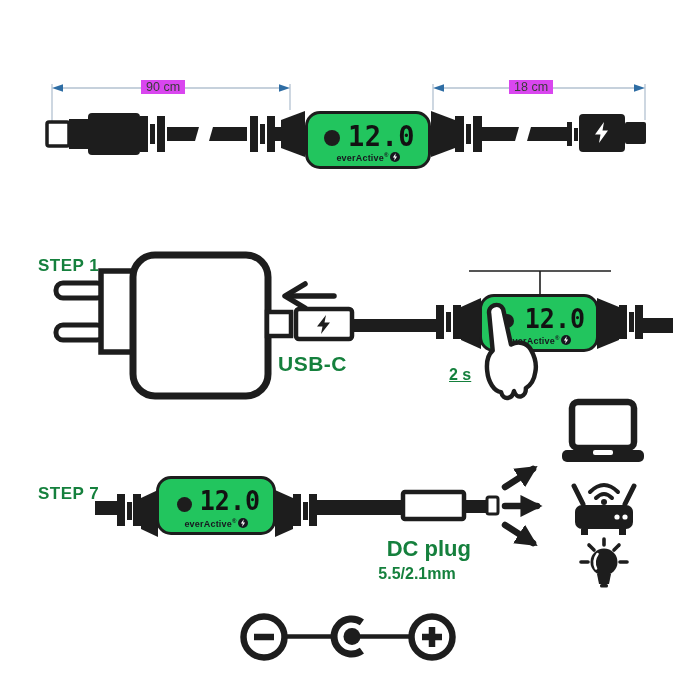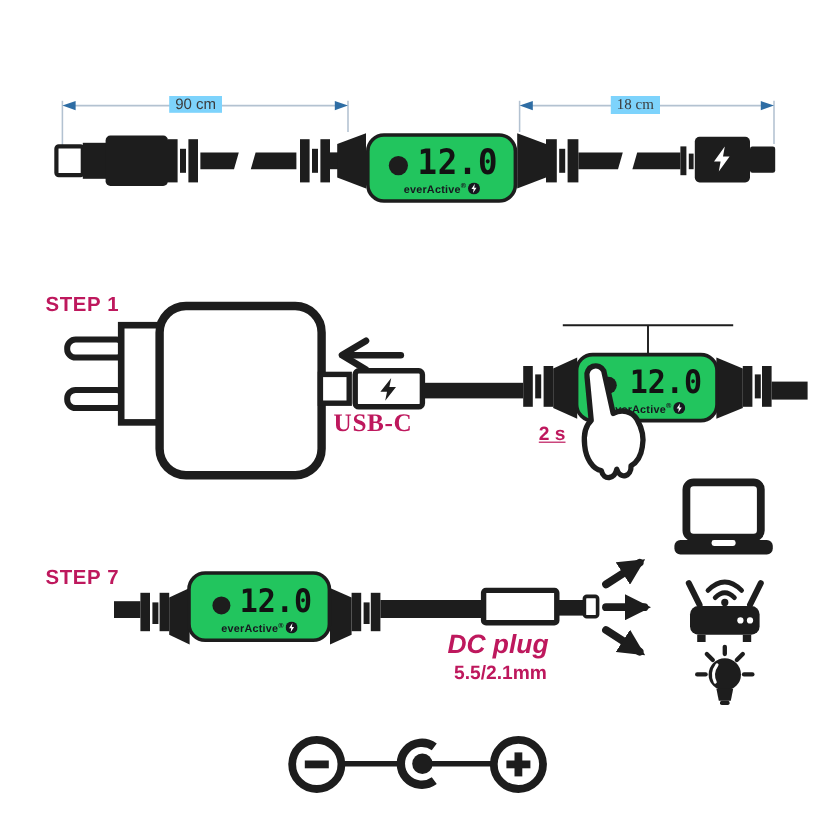--- a/index.html
+++ b/index.html
@@ -18,35 +18,35 @@
   #mod-s2 .dot{left:18px;top:18px;width:15px;height:15px;}
   .lcd{position:absolute;font-family:"DejaVu Sans Mono",monospace;font-weight:bold;color:#121212;
        transform:scaleY(1.08);transform-origin:center top;}
   #mod-top .lcd{right:13px;top:5px;font-size:27px;letter-spacing:.5px;}
   #mod-s1 .lcd{right:11px;top:6px;font-size:25px;}
   #mod-s2 .lcd{right:13px;top:6px;font-size:25px;}
   .logo{position:absolute;left:0;right:0;bottom:3px;text-align:center;font-weight:bold;
         font-size:9px;color:#17171f;letter-spacing:.2px;white-space:nowrap;}
   .logo sup{font-size:6px;}
   .badge{display:inline-block;vertical-align:-1px;margin-left:1px;line-height:0;}
-  .label{position:absolute;font-weight:bold;color:#be185d;z-index:4;white-space:nowrap;}
+  .label{position:absolute;font-weight:bold;color:#15803d;z-index:4;white-space:nowrap;margin-top:12px;}
   .step-title{font-size:17px;letter-spacing:.5px;}
   #step1-title{left:38px;top:244px;}
   #step2-title{left:38px;top:472px;}
-  #usbc-label{left:278px;top:340px;font-size:21px;letter-spacing:.5px;font-family:Liberation Serif, serif;}
-  #dcplug-label{left:359px;top:524px;width:112px;text-align:center;font-size:22px;font-style:italic;}
+  #usbc-label{left:278px;top:340px;font-size:21px;letter-spacing:.5px;}
+  #dcplug-label{left:359px;top:524px;width:112px;text-align:right;font-size:22px;}
   #dcplug-size{left:359px;top:553px;width:116px;text-align:center;font-size:16px;}
   #press-label{left:449px;top:354px;font-size:16px;text-decoration:underline;}
   #voltages{left:466px;top:246px;width:148px;text-align:center;z-index:4;
             font-family:"DejaVu Sans Mono",monospace;font-weight:bold;font-size:17px;
             letter-spacing:-.5px;color:#141414;transform:scaleY(1.05);transform-origin:center top;}
-  .dim-label{position:absolute;background:#7dd3fc;padding:0 5px;font-size:12.5px;color:#3b3b3b;
+  .dim-label{position:absolute;background:#d946ef;padding:0 5px;font-size:12.5px;color:#3b3b3b;
              z-index:4;white-space:nowrap;}
   #dim-left-label{left:141px;top:80px;}
-  #dim-right-label{left:509px;top:80px;font-family:Liberation Serif, serif;}
+  #dim-right-label{left:509px;top:80px;}
 </style>
 </head>
 <body>
 
 <div class="canvas">
 
   <svg class="art" width="700" height="700" viewBox="0 0 700 700">
     <defs>
       <marker id="ah" viewBox="0 0 10 10" refX="7.5" refY="5" markerWidth="3.4" markerHeight="3.4" orient="auto-start-reverse">
         <path d="M0,0 L10,5 L0,10 z" fill="#1d1d1d"></path>

